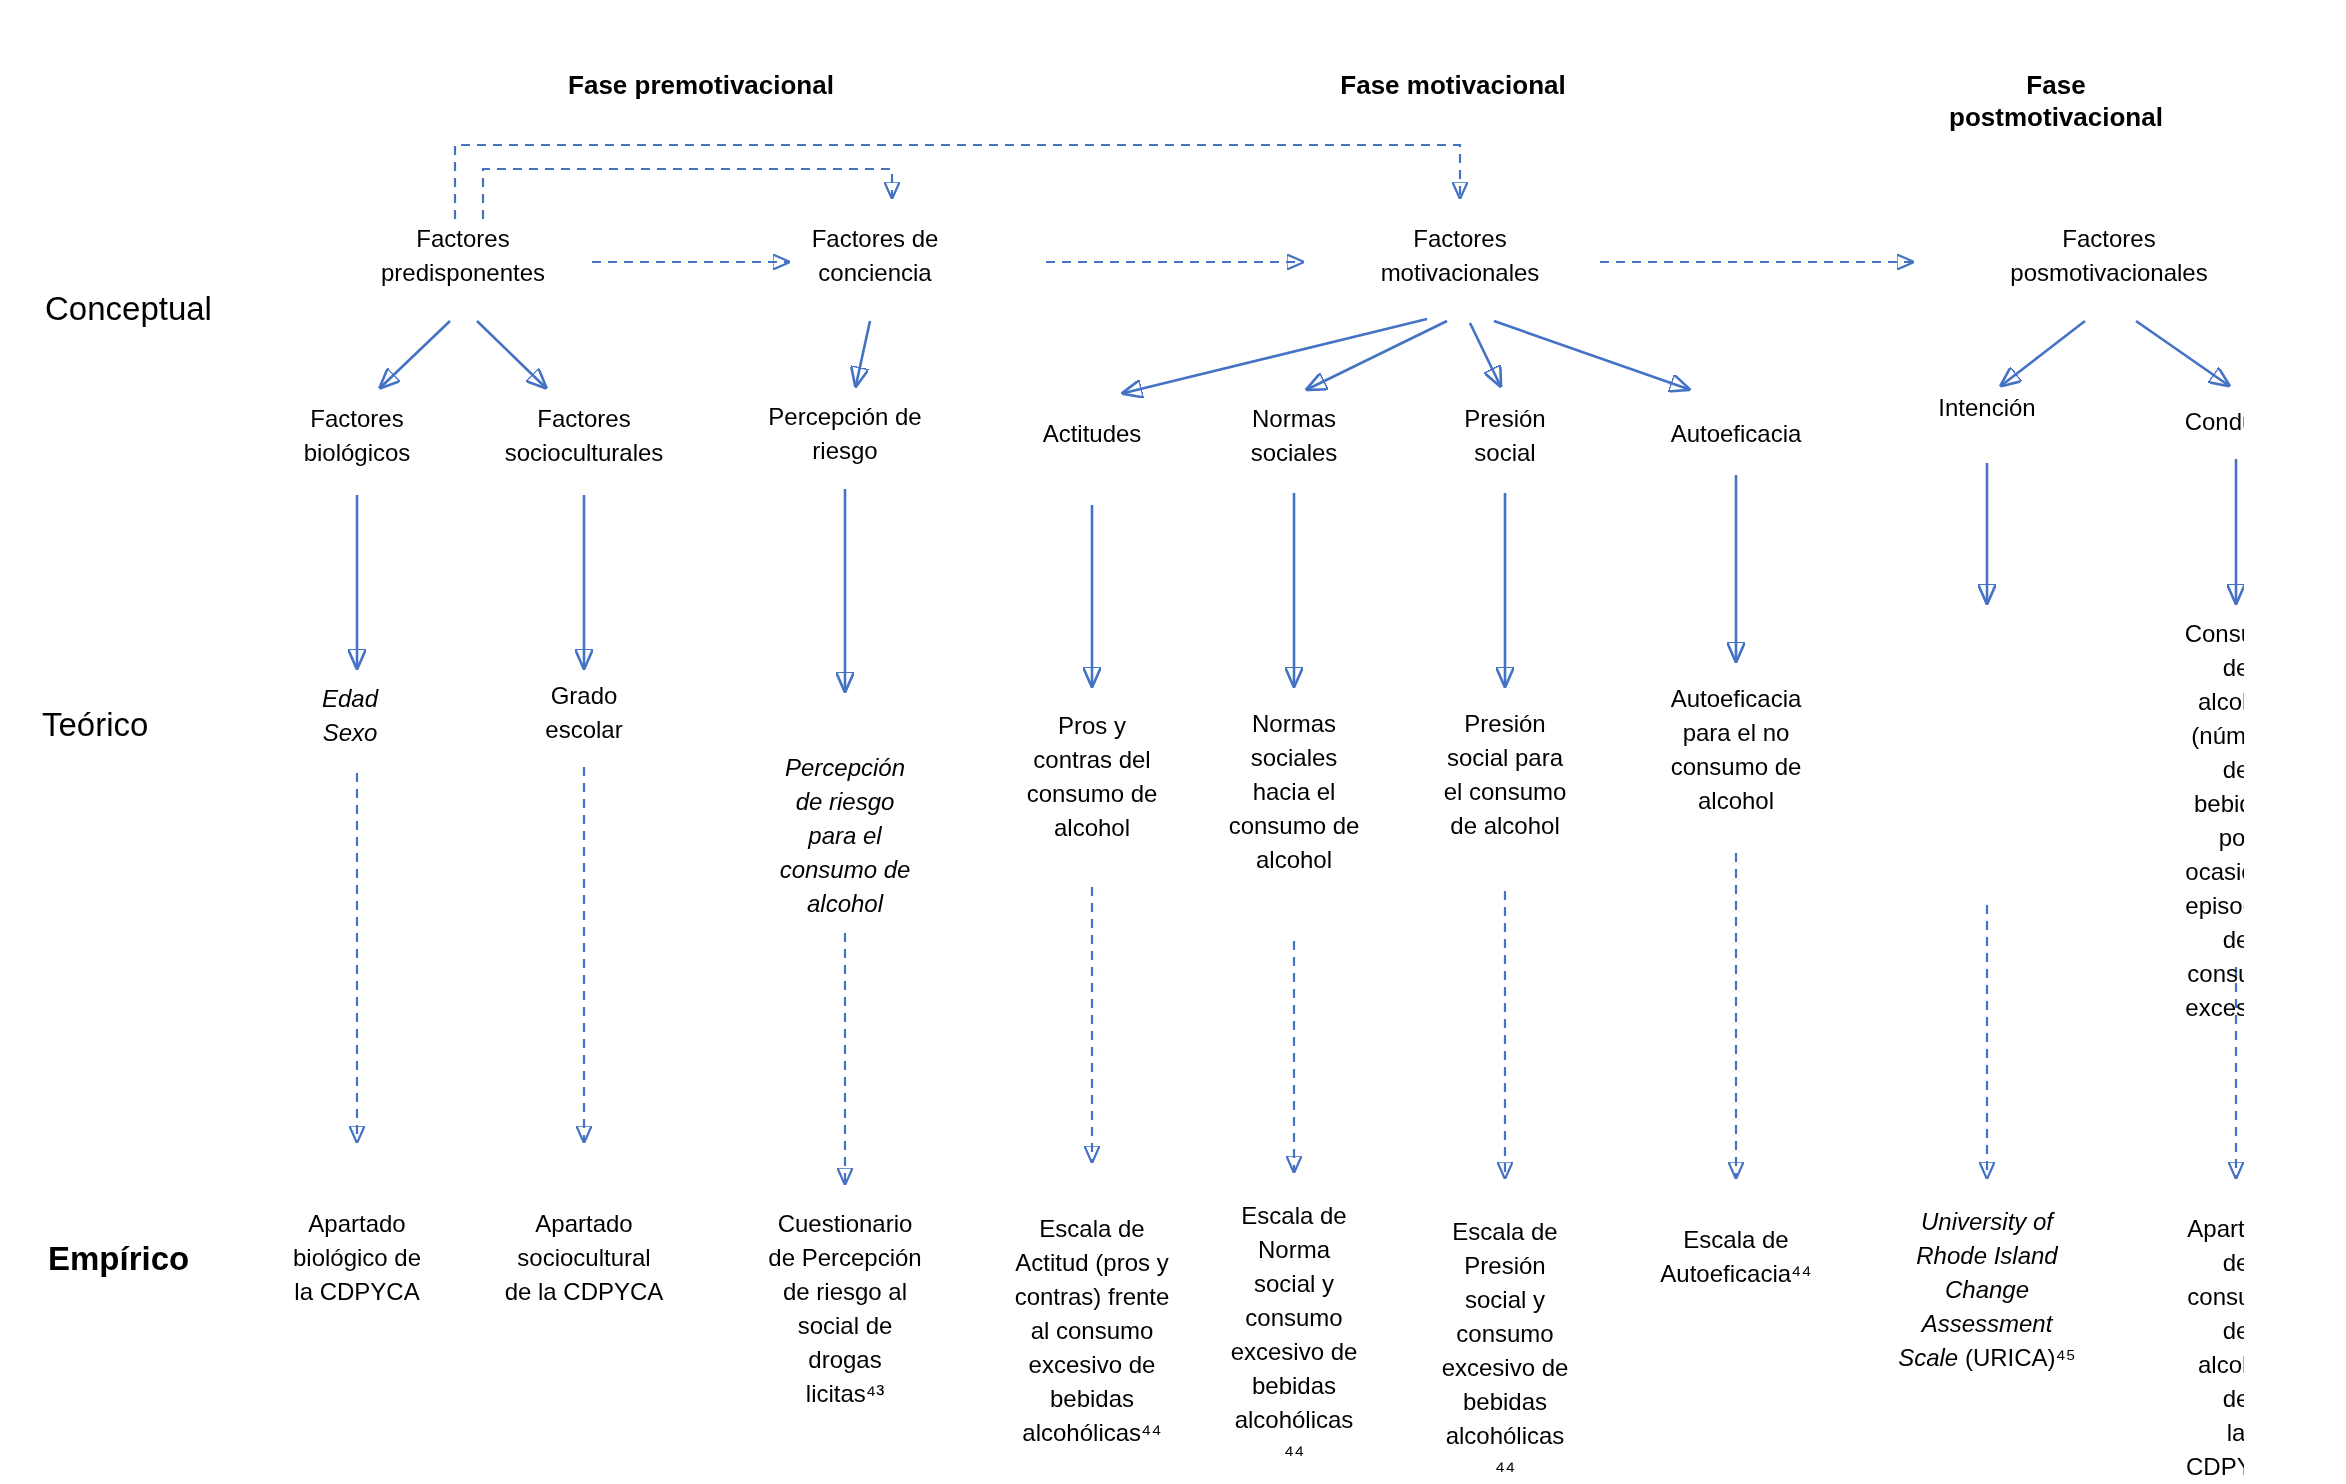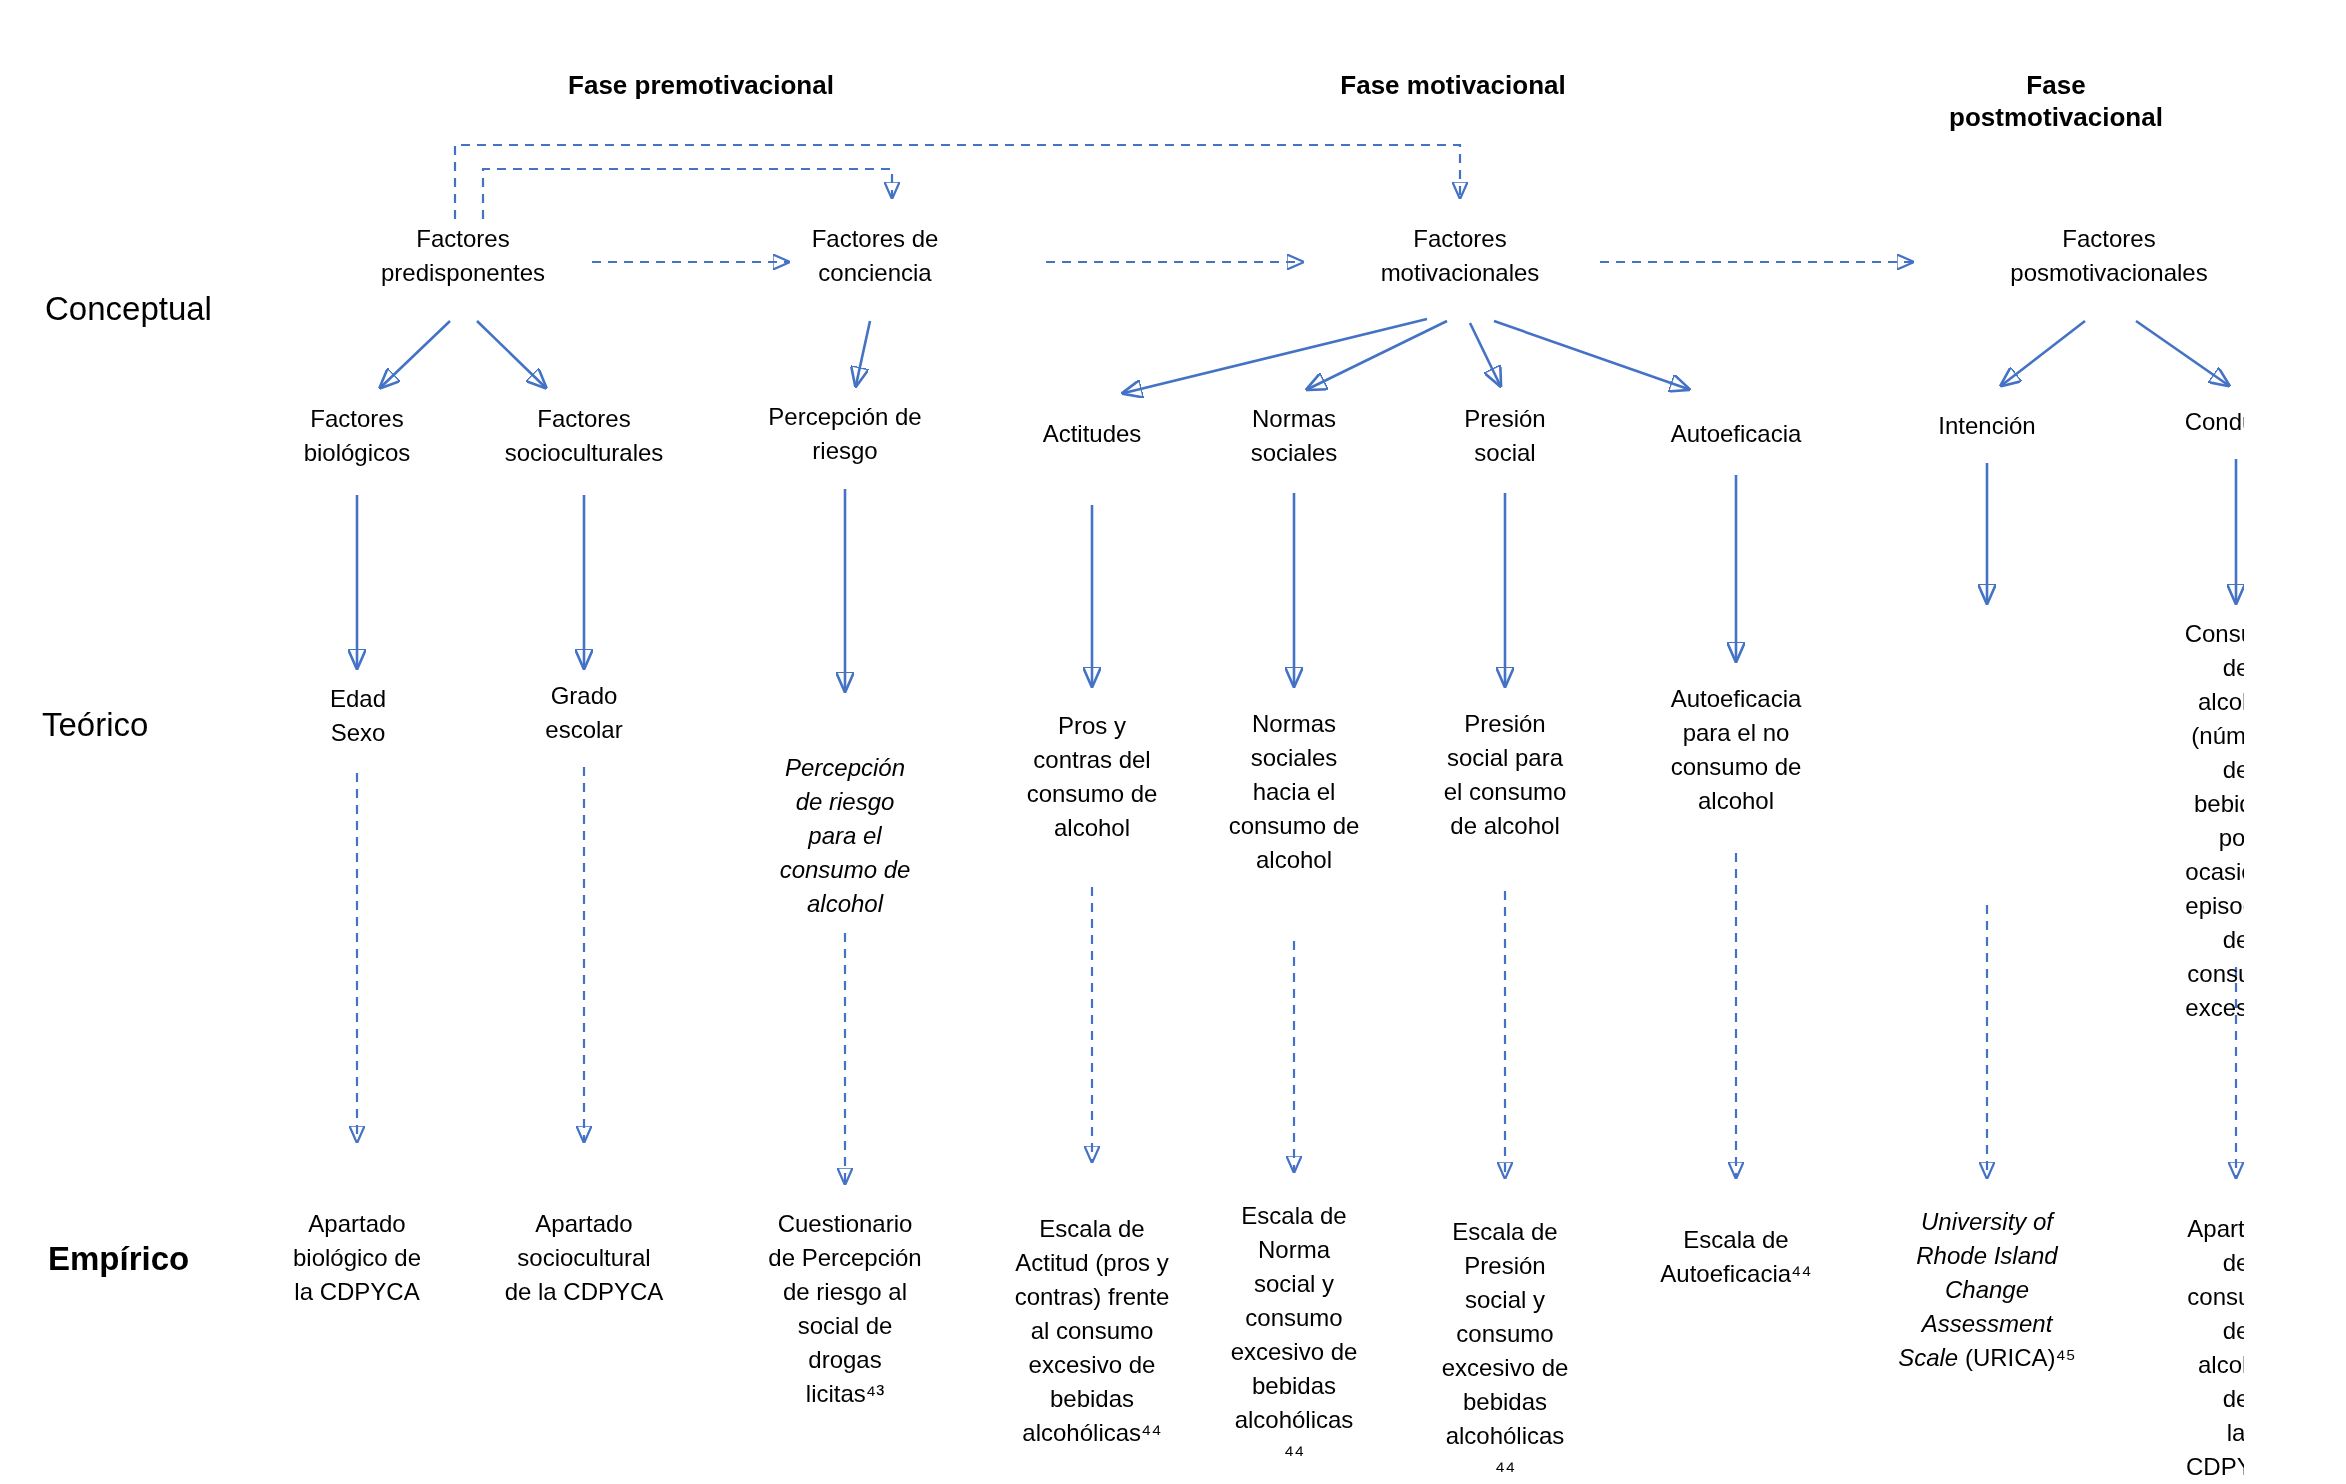--- a/index.html
+++ b/index.html
@@ -125,24 +125,24 @@
   <div class="label" style="left:584px;top:375px;">Factores
 socioculturales</div>
   <div class="label" style="left:845px;top:373px;">Percepción de
 riesgo</div>
   <div class="label" style="left:1092px;top:390px;">Actitudes</div>
   <div class="label" style="left:1294px;top:375px;">Normas
 sociales</div>
   <div class="label" style="left:1505px;top:375px;">Presión
 social</div>
   <div class="label" style="left:1736px;top:390px;">Autoeficacia</div>
-  <div class="label" style="left:1987px;top:382px;text-align:center;">Intención</div>
+  <div class="label" style="left:1987px;top:364px;text-align:center;">Intención</div>
   <div class="label" style="left:2236px;top:378px;">Conducta</div>
 
-  <div class="label" style="left:358px;top:655px;">Edad
+  <div class="label" style="left:350px;top:655px;font-style:italic;">Edad
 Sexo</div>
   <div class="label" style="left:584px;top:652px;">Grado
 escolar</div>
   <div class="label" style="left:845px;top:724px;font-style:italic;">Percepción
 de riesgo
 para el
 consumo de
 alcohol</div>
   <div class="label" style="left:1092px;top:682px;">Pros y
 contras del

